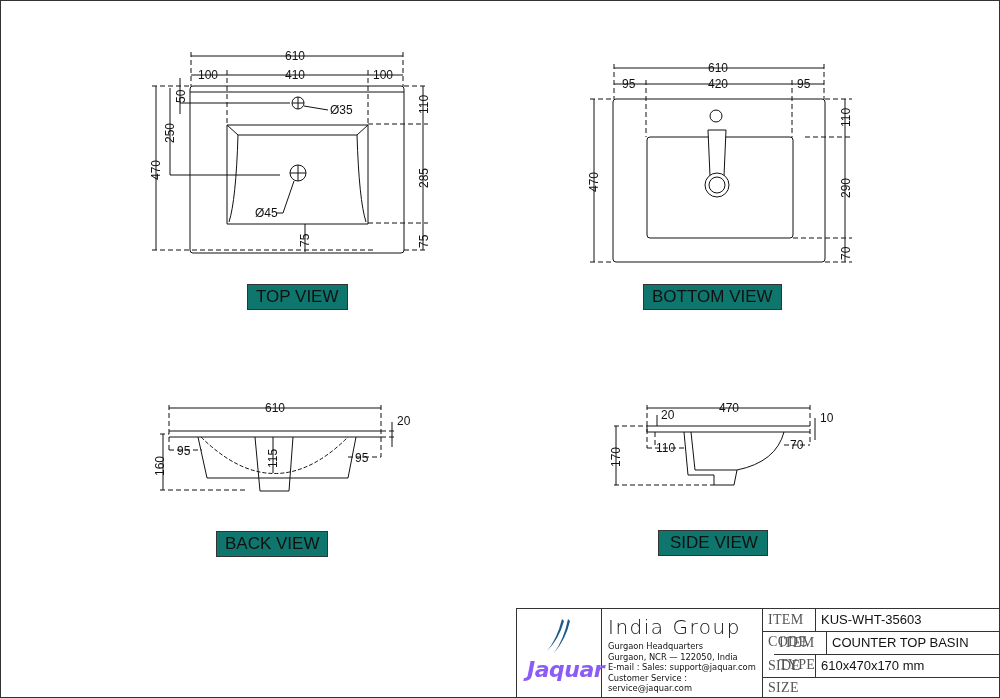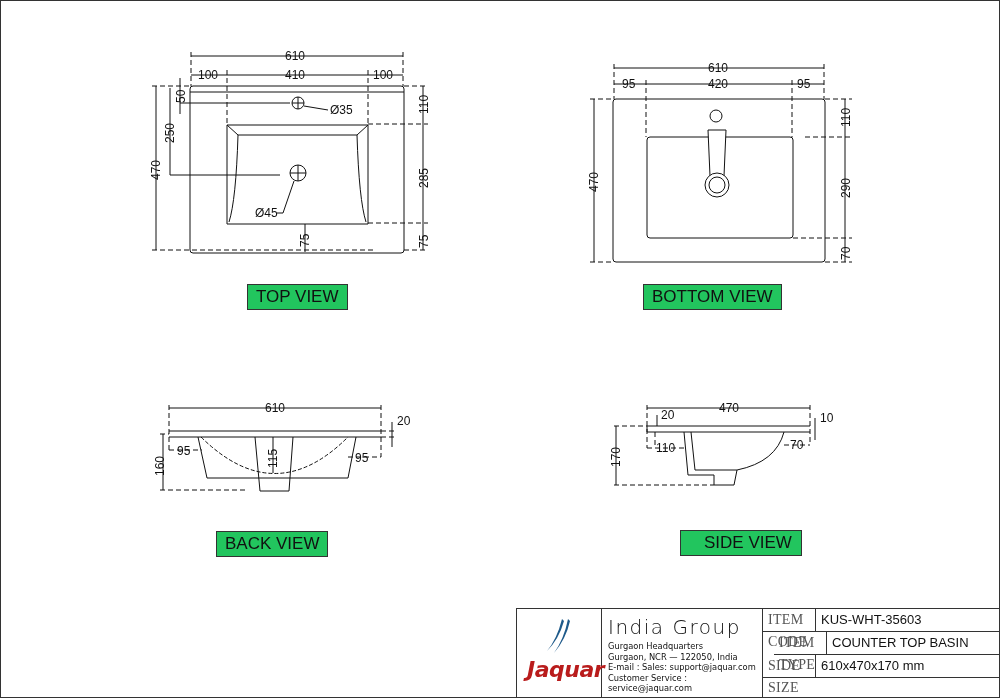--- a/index.html
+++ b/index.html
@@ -1,31 +1,31 @@
 <!DOCTYPE html>
 <html><head>
 <meta charset="utf-8">
 <style>
   html,body{margin:0;padding:0;background:#fff;}
   body{width:1000px;height:698px;position:relative;overflow:hidden;font-family:"Liberation Sans",sans-serif;color:#111;}
   .frame{position:absolute;left:0;top:0;width:998px;height:696px;border:1px solid #333;}
   svg.draw{position:absolute;left:0;top:0;}
   .dim{font-family:"Liberation Sans",sans-serif;font-size:12px;fill:#111;}
-  .label-box{position:absolute;border:1px solid #333;background:#22c55e;font-size:17px;line-height:24px;padding:0 8px;color:#111;}
+  .label-box{position:absolute;border:1px solid #333;background:#0f766e;font-size:17px;line-height:24px;padding:0 8px;color:#111;}
   .tb{position:absolute;left:516px;top:608px;width:483px;height:89px;border-top:1px solid #333;border-left:1px solid #333;}
   .tb .logo{position:absolute;left:0;top:0;width:84px;height:89px;border-right:1px solid #333;}
   .tb .company{position:absolute;left:85px;top:0;width:160px;height:89px;border-right:1px solid #333;}
   .company .name{position:absolute;left:6px;top:6px;font-size:20px;letter-spacing:1.5px;font-family:"DejaVu Sans",sans-serif;font-weight:300;}
   .company .addr{position:absolute;left:6px;top:32px;font-size:8.3px;line-height:10.5px;font-family:"DejaVu Sans",sans-serif;}
   .tb .rows{position:absolute;left:246px;top:0;width:237px;height:89px;}
   .row{position:absolute;left:0;width:237px;height:22px;border-bottom:1px solid #333;}
   .row .k{position:absolute;left:0;top:0;width:53px;height:22px;border-right:1px solid #333;font-family:"Liberation Serif",serif;font-size:14px;color:#555;line-height:22px;padding-left:5px;box-sizing:border-box;letter-spacing:0.3px;}
   .row .v{position:absolute;left:58px;top:0;font-size:13px;line-height:22px;}
   .foot{position:absolute;left:0;top:69px;width:237px;height:20px;font-size:9.3px;line-height:20px;text-align:center;}
-  .logo .word{position:absolute;left:10px;top:48px;font-size:22px;font-style:italic;font-weight:bold;color:#b91c1c;font-family:"DejaVu Sans",sans-serif;letter-spacing:-0.5px;}
+  .logo .word{position:absolute;left:10px;top:48px;font-size:22px;font-style:italic;font-weight:bold;color:#8b5cf6;font-family:"DejaVu Sans",sans-serif;letter-spacing:-0.5px;}
 </style>
 </head>
 <body>
 
 <div class="frame"></div>
 
 <svg class="draw" width="1000" height="698" stroke="#111" fill="none" stroke-width="1">
 
   <g>
 
@@ -177,21 +177,21 @@
     <text x="820" y="422">10</text>
     <text transform="translate(620,467) rotate(-90)">170</text>
     <text x="656" y="452">110</text>
     <text x="790" y="449">70</text>
   </g>
 </svg>
 
 <div class="label-box" style="left:247px;top:284px;">TOP VIEW</div>
 <div class="label-box" style="left:643px;top:284px;">BOTTOM VIEW</div>
 <div class="label-box" style="left:216px;top:531px;text-align:center;">BACK VIEW</div>
-<div class="label-box" style="left:680px;top:530px;padding:0 9px 0 23px;">SIDE VIEW</div>
+<div class="label-box" style="left:658px;top:530px;padding:0 9px 0 11px;">SIDE VIEW</div>
 
 <div class="tb">
   <div class="logo">
     <svg width="84" height="50" style="position:absolute;left:0;top:0;">
       <path d="M45,10 Q40,30 30,42 Q42,30 47,12 Z" fill="#1e5a8a"></path>
       <path d="M51,10 Q47,30 37,44 Q49,30 53,12 Z" fill="#1e5a8a"></path>
     </svg>
     <div class="word">Jaquar</div>
   </div>
   <div class="company">

